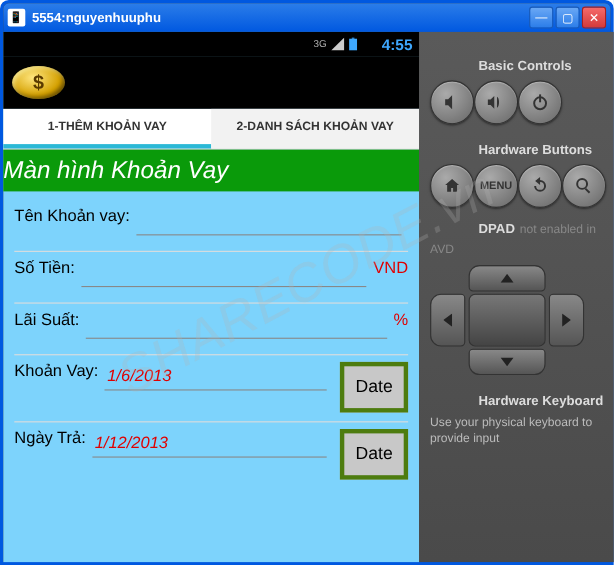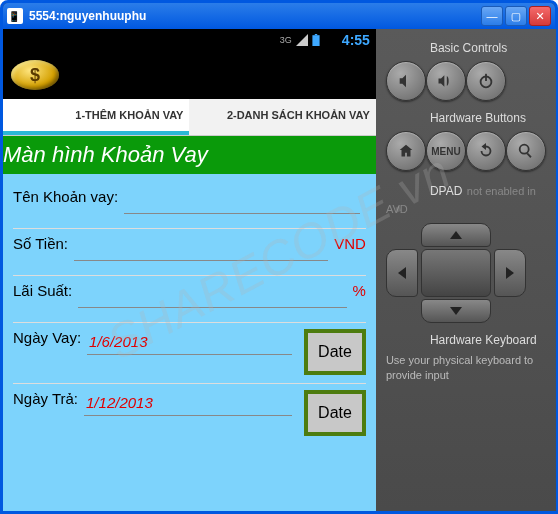--- a/index.html
+++ b/index.html
@@ -19,37 +19,37 @@
 .statusbar { background: #000; height: 22px; display: flex; justify-content: flex-end; align-items: center; padding: 0 6px; gap: 4px; color: #8ab4f8; font-size: 11px; }
 .statusbar .sig { color: #aaa; font-size: 9px; }
 .statusbar .time { color: #3ea8ff; font-weight: bold; font-size: 14px; margin-left: 18px; }
 .statusbar svg { fill: #ccc; }
 
 .appbar { background: #000; height: 48px; display: flex; align-items: center; padding: 0 8px; gap: 10px; }
 .coin { width: 48px; height: 30px; background: radial-gradient(ellipse at 40% 35%, #ffe680, #d4a000 60%, #7a5a00); border-radius: 50%; display: flex; align-items: center; justify-content: center; color: #5a3a00; font-weight: bold; font-size: 18px; box-shadow: inset -2px -2px 4px rgba(0,0,0,.4), inset 2px 2px 4px rgba(255,255,200,.6); }
 .apptitle { color: #fff; font-size: 18px; }
 
 .tabs { display: flex; background: #fff; border-bottom: 1px solid #ccc; }
-.tab { flex: 1; padding: 10px 6px; font-size: 11px; font-weight: bold; color: #333; text-align: right; cursor: pointer; }
+.tab { flex: 1; padding: 10px 6px; font-size: 11px; font-weight: bold; color: #333; text-align: center; cursor: pointer; }
 .tab.active { border-bottom: 4px solid #2bb8d6; }
 .tab:not(.active) { background: #f2f2f2; }
 
 .greenhdr { background: #0a9a0a; color: #fff; font-style: italic; font-size: 22px; text-align: left; padding: 6px 0; }
 
 .form { padding: 8px 10px; display: flex; flex-direction: column; gap: 0; }
 .row { display: flex; align-items: flex-start; min-height: 44px; padding: 6px 0; }
 .label { font-size: 15px; color: #000; white-space: nowrap; }
 .input { flex: 1; border: none; border-bottom: 1px solid #888; margin: 0 6px; font-size: 15px; padding: 4px 2px; outline: none; background: transparent; min-width: 0; font-style: italic; }
 .input.red { color: #e00000; }
 .unit { color: #e00000; font-size: 15px; }
 .datebtn { background: #c8c8c8; border: 4px solid #4d7c0f; padding: 10px 10px; font-size: 16px; cursor: pointer; margin-left: 6px; }
 .divider { border-top: 1px solid #ddd; margin-top: 2px; }
 
 .sidepanel { flex: 1; background: linear-gradient(#5a5a5a,#4a4a4a); padding: 8px 10px; color: #ccc; }
-.section-title { font-size: 12px; font-weight: normal; margin: 4px 0 6px; color: #ddd; padding-left: 44px; }
+.section-title { font-size: 12px; font-weight: bold; margin: 16px 0 6px; color: #ddd; padding-left: 44px; }
 .btn-row { display: flex; margin-bottom: 10px; }
 .circ-btn { width: 40px; height: 40px; border-radius: 50%; background: radial-gradient(circle at 35% 30%, #aaa, #666); border: 1px solid #333; display: flex; align-items: center; justify-content: center; cursor: pointer; box-shadow: 0 1px 2px rgba(0,0,0,.5), inset 0 1px 1px rgba(255,255,255,.3); }
 .circ-btn svg { fill: #333; }
 .circ-btn .txt { font-size: 10px; font-weight: bold; color: #333; }
 
 .dpad { position: relative; width: 140px; height: 100px; margin: 6px 0 10px; }
 .dpad-part { position: absolute; background: linear-gradient(#888,#555); border: 1px solid #333; cursor: pointer; display: flex; align-items: center; justify-content: center; }
 .dpad-up { top: 0; left: 35px; width: 70px; height: 24px; border-radius: 10px 10px 4px 4px; }
 .dpad-down { bottom: 0; left: 35px; width: 70px; height: 24px; border-radius: 4px 4px 10px 10px; }
 .dpad-left { left: 0; top: 26px; width: 32px; height: 48px; border-radius: 10px 4px 4px 10px; }
@@ -113,21 +113,21 @@
           <span class="unit">VND</span>
         </div>
         <div class="divider"></div>
         <div class="row">
           <span class="label">Lãi Suất:</span>
           <input class="input" style="">
           <span class="unit">%</span>
         </div>
         <div class="divider"></div>
         <div class="row">
-          <span class="label">Ngày Vay:</span>
+          <span class="label">Khoản Vay:</span>
           <input class="input red" value="1/6/2013" style="">
           <button class="datebtn">Date</button>
         </div>
         <div class="divider"></div>
         <div class="row">
           <span class="label">Ngày Trả:</span>
           <input class="input red" value="1/12/2013" style="">
           <button class="datebtn">Date</button>
         </div>
       </div>

